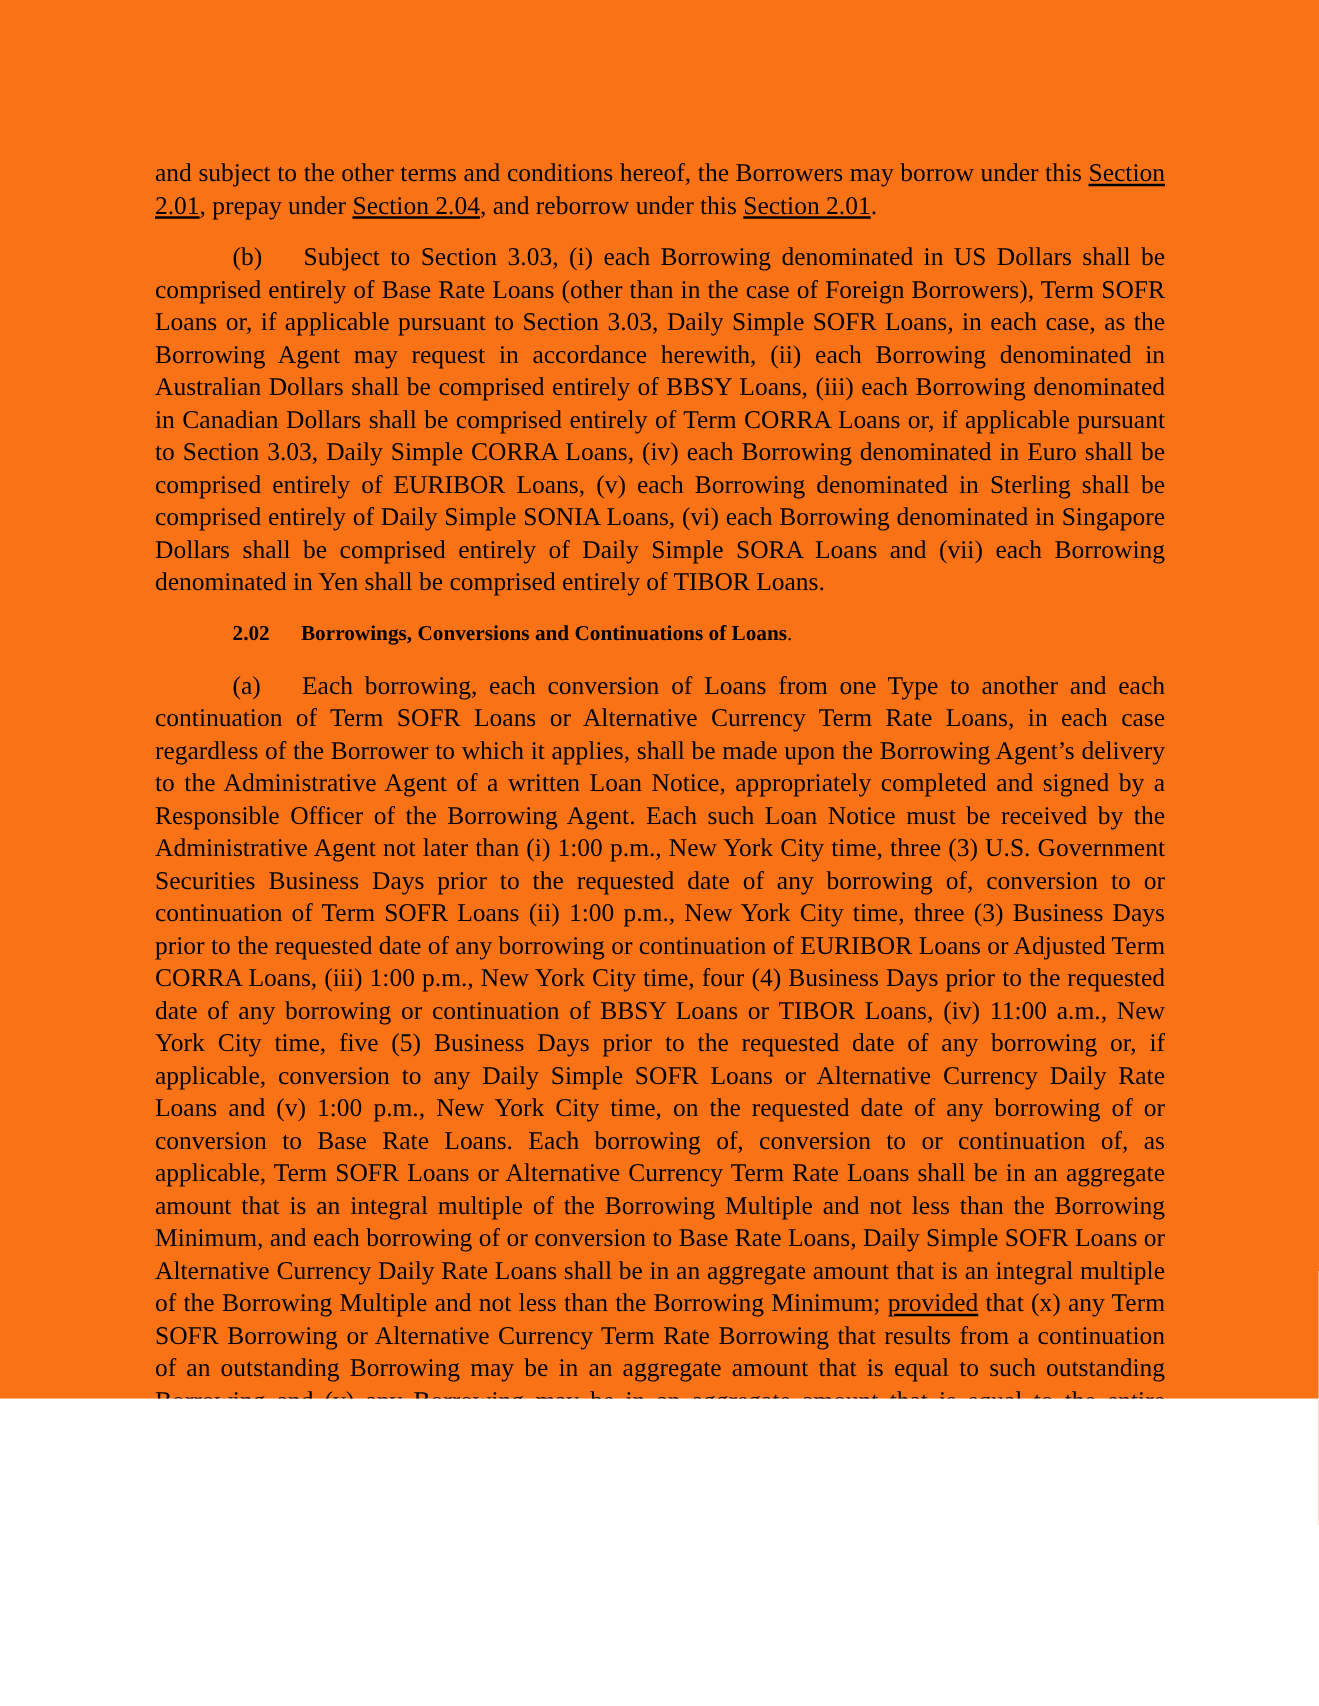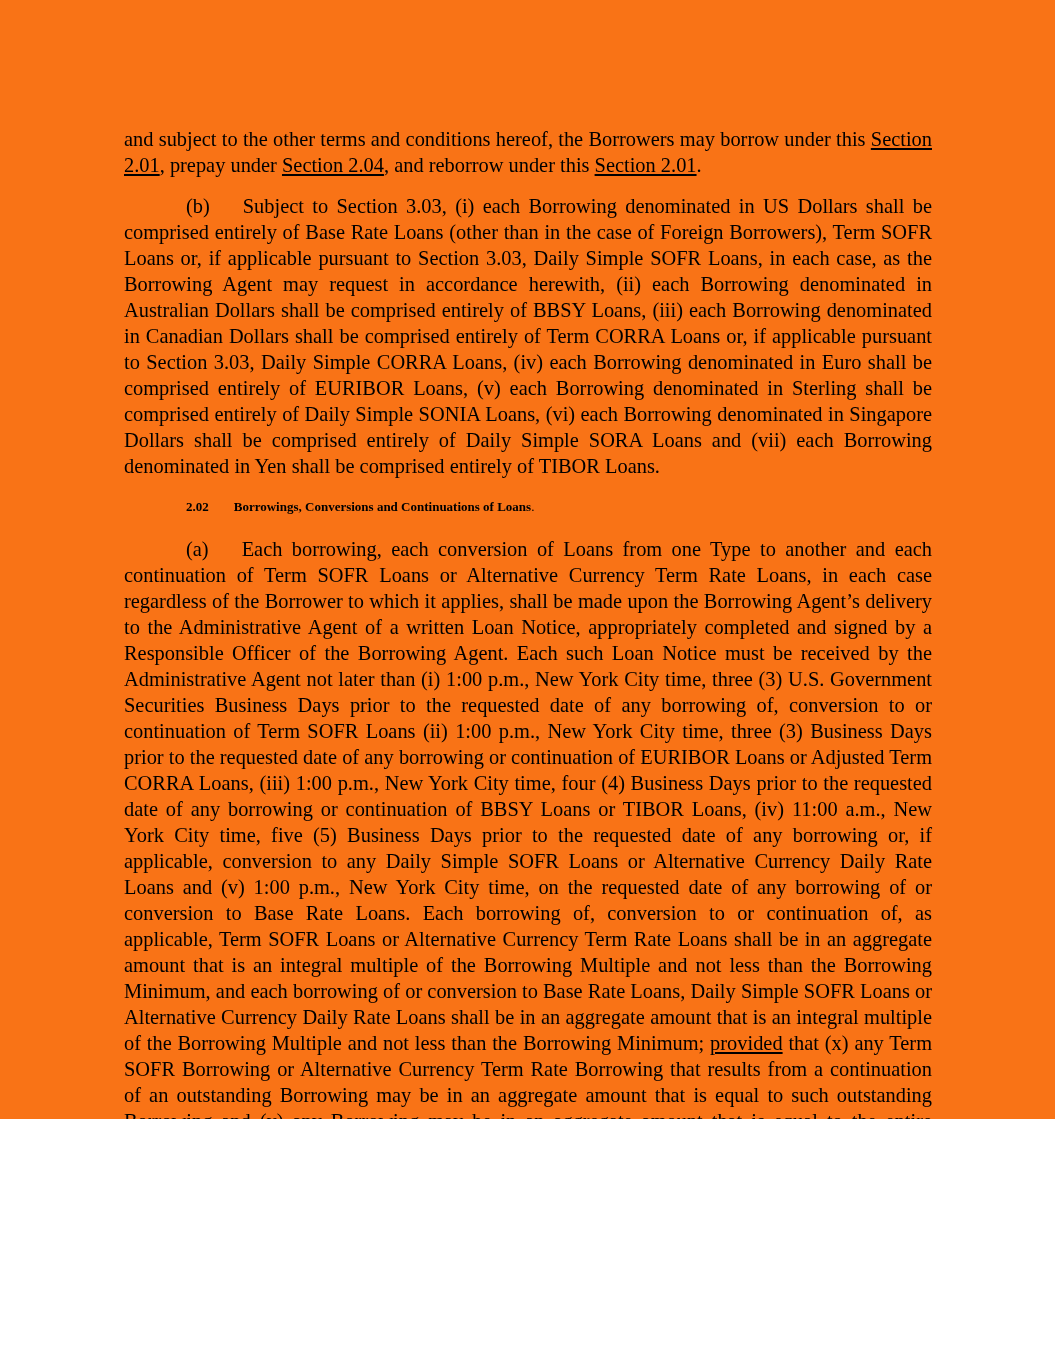--- a/index.html
+++ b/index.html
@@ -25,21 +25,21 @@
   .para {
     font-size: 20.4px;
     line-height: 26px;
     text-align: justify;
     margin: 0 0 15px 0;
   }
   .indent {
     text-indent: 62px;
   }
   .heading {
-    font-size: 13px;
+    font-size: 17px;
     line-height: 26px;
     font-weight: bold;
     text-indent: 62px;
     margin: 10px 0 16px 0;
     text-align: left;
   }
   .hperiod {
     font-weight: normal;
   }
   .tab {

